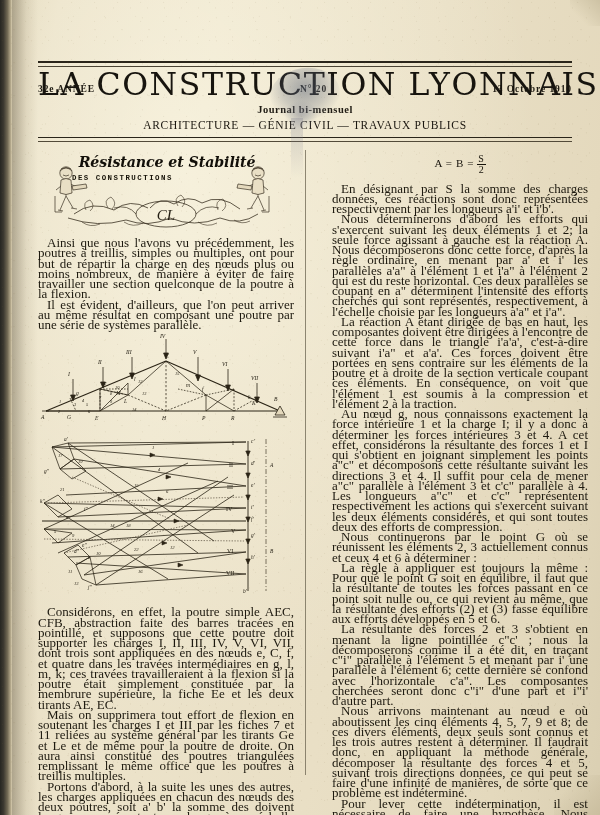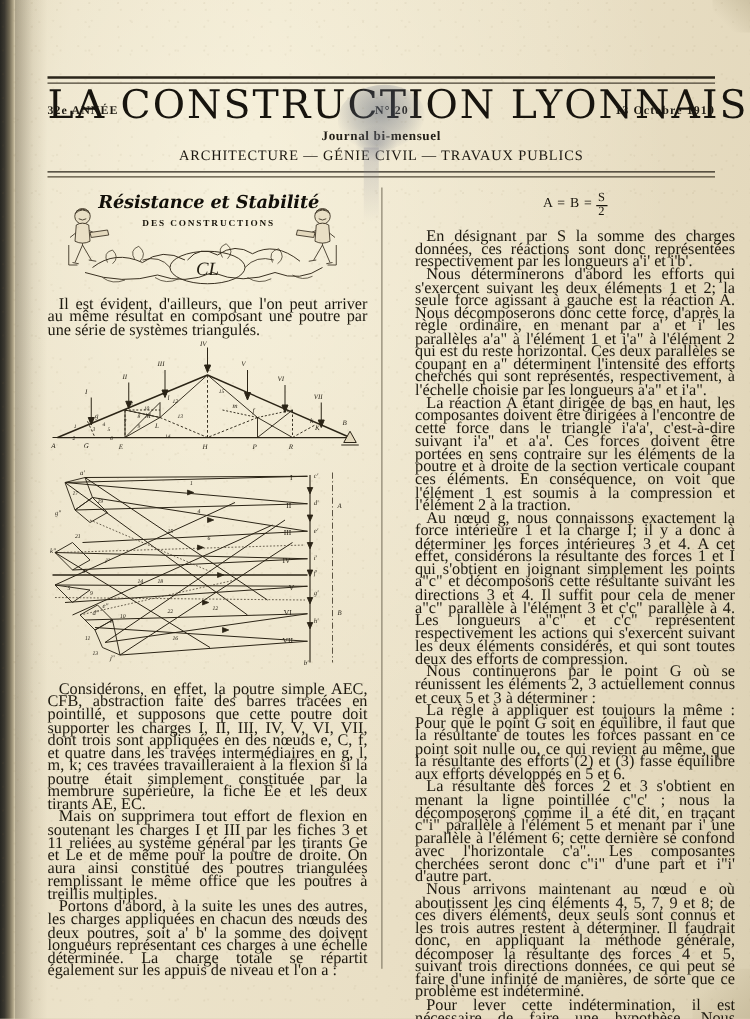--- a/index.html
+++ b/index.html
@@ -116,22 +116,22 @@
   .frac .den{display:block;font-size:10px;padding-top:.5px;}
 
   
   .art-head{position:relative;width:256px;height:82px;margin-bottom:4px;}
   .art-title{
     position:absolute;left:34px;top:2px;width:190px;text-align:center;
     font-family:"DejaVu Serif",serif;font-weight:bold;font-style:italic;
     font-size:14.2px;color:#120f09;letter-spacing:-.1px;white-space:nowrap;
   }
   .art-sub{
-    position:absolute;left:34px;top:22px;width:190px;text-align:center;
-    font-family:Liberation Serif, serif;font-weight:bold;
+    position:absolute;left:34px;top:22px;width:190px;
+    font-family:Liberation Mono, monospace;font-weight:bold;
     font-size:7.4px;letter-spacing:1.5px;color:#171309;
   }
   .vignette{position:absolute;left:0;top:0;width:256px;height:82px;}
 
   
   .fig{position:relative;width:256px;}
   .fig svg{display:block;}
   .fig-truss{height:98px;margin:3px 0 2px 0;}
   .fig-cremona{height:168px;margin:0 0 6px 0;}
 
@@ -204,21 +204,22 @@
             <path d="M44 70 q8 6 18 2 M86 70 q9 6 19 1 M160 70 q9 6 19 1 M196 68 q8 5 16 1" stroke-width=".6"></path>
             <ellipse cx="128" cy="62" rx="30" ry="13" stroke-width=".8"></ellipse>
             <path d="M98 62 q-8 -10 -22 -6 M158 62 q9 -10 23 -6" stroke-width=".7"></path>
           </g>
           <text x="128" y="68" text-anchor="middle" font-size="15" font-style="italic" font-family="DejaVu Serif, serif" fill="#2a2316">CL</text>
         </svg>
         <div class="art-title">Résistance et Stabilité</div>
         <div class="art-sub">DES CONSTRUCTIONS</div>
       </div>
 
-      <p class="body">Il est évident, d'ailleurs, que l'on peut arriver au même résultat en composant une poutre par une série de systèmes triangulés.</p>
+      <p class="body">Ainsi que nous l'avons vu précédemment, les poutres à treillis, simples ou multiples, ont pour but de répartir la charge en des nœuds plus ou moins nombreux, de manière à éviter de faire travailler une section quelconque de la poutre à la flexion.</p>
+      <p class="body">Il est évident, d'ailleurs, que l'on peut arriver au même résultat en composant une poutre par une série de systèmes parallèle.</p>
 
       <div class="fig fig-truss">
         <svg viewBox="0 0 256 98">
           <g stroke="#2b2416" fill="none" stroke-width=".75">
 
             <line x1="8" y1="78" x2="242" y2="78" stroke-width="1"></line>
 
             <line x1="8" y1="78" x2="128" y2="28" stroke-width="1.1"></line>
             <line x1="128" y1="28" x2="242" y2="78" stroke-width="1.1"></line>
 
@@ -462,38 +463,38 @@
             <text x="50" y="126">8</text>
             <text x="58" y="122">10</text>
             <text x="30" y="140">11</text>
             <text x="36" y="152">13</text>
             <text x="16" y="100">5</text>
           </g>
         </svg>
       </div>
 
       <p class="body">Considérons, en effet, la poutre simple AEC, CFB, abstraction faite des barres tracées en pointillé, et supposons que cette poutre doit supporter les charges I, II, III, IV, V, VI, VII, dont trois sont appliquées en des nœuds e, C, f, et quatre dans les travées intermédiaires en g, l, m, k; ces travées travailleraient à la flexion si la poutre était simplement constituée par la membrure supérieure, la fiche Ee et les deux tirants AE, EC.</p>
-      <p class="body">Mais on supprimera tout effort de flexion en soutenant les charges I et III par les fiches 3 et 11 reliées au système général par les tirants Ge et Le et de même pour la poutre de droite. On aura ainsi constitué des poutres triangulées remplissant le même office que les poutres à treillis multiples.</p>
+      <p class="body">Mais on supprimera tout effort de flexion en soutenant les charges I et III par les fiches 7 et 11 reliées au système général par les tirants Ge et Le et de même pour la poutre de droite. On aura ainsi constitué des poutres triangulées remplissant le même office que les poutres à treillis multiples.</p>
       <p class="body">Portons d'abord, à la suite les unes des autres, les charges appliquées en chacun des nœuds des deux poutres, soit a' b' la somme des doivent longueurs représentant ces charges à une échelle déterminée. La charge totale se répartit également sur les appuis de niveau et l'on a :</p>
     </div>
 
     <div class="col col-right">
       <div class="formula">
         <span>A = B =</span>
         <span class="frac">
           <span class="num">S</span>
           <span class="den">2</span>
         </span>
       </div>
 
       <p class="body">En désignant par S la somme des charges données, ces réactions sont donc représentées respectivement par les longueurs a'i' et i'b'.</p>
       <p class="body">Nous déterminerons d'abord les efforts qui s'exercent suivant les deux éléments 1 et 2; la seule force agissant à gauche est la réaction A. Nous décomposerons donc cette force, d'après la règle ordinaire, en menant par a' et i' les parallèles a'a" à l'élément 1 et i'a" à l'élément 2 qui est du reste horizontal. Ces deux parallèles se coupant en a" déterminent l'intensité des efforts cherchés qui sont représentés, respectivement, à l'échelle choisie par les longueurs a'a" et i'a".</p>
       <p class="body">La réaction A étant dirigée de bas en haut, les composantes doivent être dirigées à l'encontre de cette force dans le triangle i'a'a', c'est-à-dire suivant i'a" et a'a'. Ces forces doivent être portées en sens contraire sur les éléments de la poutre et à droite de la section verticale coupant ces éléments. En conséquence, on voit que l'élément 1 est soumis à la compression et l'élément 2 à la traction.</p>
       <p class="body">Au nœud g, nous connaissons exactement la force intérieure 1 et la charge I; il y a donc à déterminer les forces intérieures 3 et 4. A cet effet, considérons la résultante des forces 1 et I qui s'obtient en joignant simplement les points a"c" et décomposons cette résultante suivant les directions 3 et 4. Il suffit pour cela de mener a"c" parallèle à l'élément 3 et c'c" parallèle à 4. Les longueurs a"c" et c'c" représentent respectivement les actions qui s'exercent suivant les deux éléments considérés, et qui sont toutes deux des efforts de compression.</p>
-      <p class="body">Nous continuerons par le point G où se réunissent les éléments 2, 3 actuellement connus et ceux 5 et 3 à déterminer :</p>
+      <p class="body">Nous continuerons par le point G où se réunissent les éléments 2, 3 actuellement connus et ceux 4 et 6 à déterminer :</p>
       <p class="body">La règle à appliquer est toujours la même : Pour que le point G soit en équilibre, il faut que la résultante de toutes les forces passant en ce point soit nulle ou, ce qui revient au même, que la résultante des efforts (2) et (3) fasse équilibre aux efforts développés en 5 et 6.</p>
       <p class="body">La résultante des forces 2 et 3 s'obtient en menant la ligne pointillée c"c' ; nous la décomposerons comme il a été dit, en traçant c"i" parallèle à l'élément 5 et menant par i' une parallèle à l'élément 6; cette dernière se confond avec l'horizontale c'a". Les composantes cherchées seront donc c"i" d'une part et i"i' d'autre part.</p>
       <p class="body">Nous arrivons maintenant au nœud e où aboutissent les cinq éléments 4, 5, 7, 9 et 8; de ces divers éléments, deux seuls sont connus et les trois autres restent à déterminer. Il faudrait donc, en appliquant la méthode générale, décomposer la résultante des forces 4 et 5, suivant trois directions données, ce qui peut se faire d'une infinité de manières, de sorte que ce problème est indéterminé.</p>
       <p class="body">Pour lever cette indétermination, il est nécessaire de faire une hypothèse. Nous admettrons donc que l'effort développé à l'intérieur du tirant 9 est égal à celui qui s'exerce dans la pièce 5. Or, notre épure réalisera cette égalité si nous traçons la ligne parallèle à 9 d'une manière symétrique à l'élément 5. Nous prolongerons donc le côté 5 de l épure jusqu'en son point de rencontre e" avec l'axe également distant des parallèles c'c" et d'a". I u point f,</p>
     </div>
 
   </div>
   <div class="paper-noise"></div>
 </div>
 

